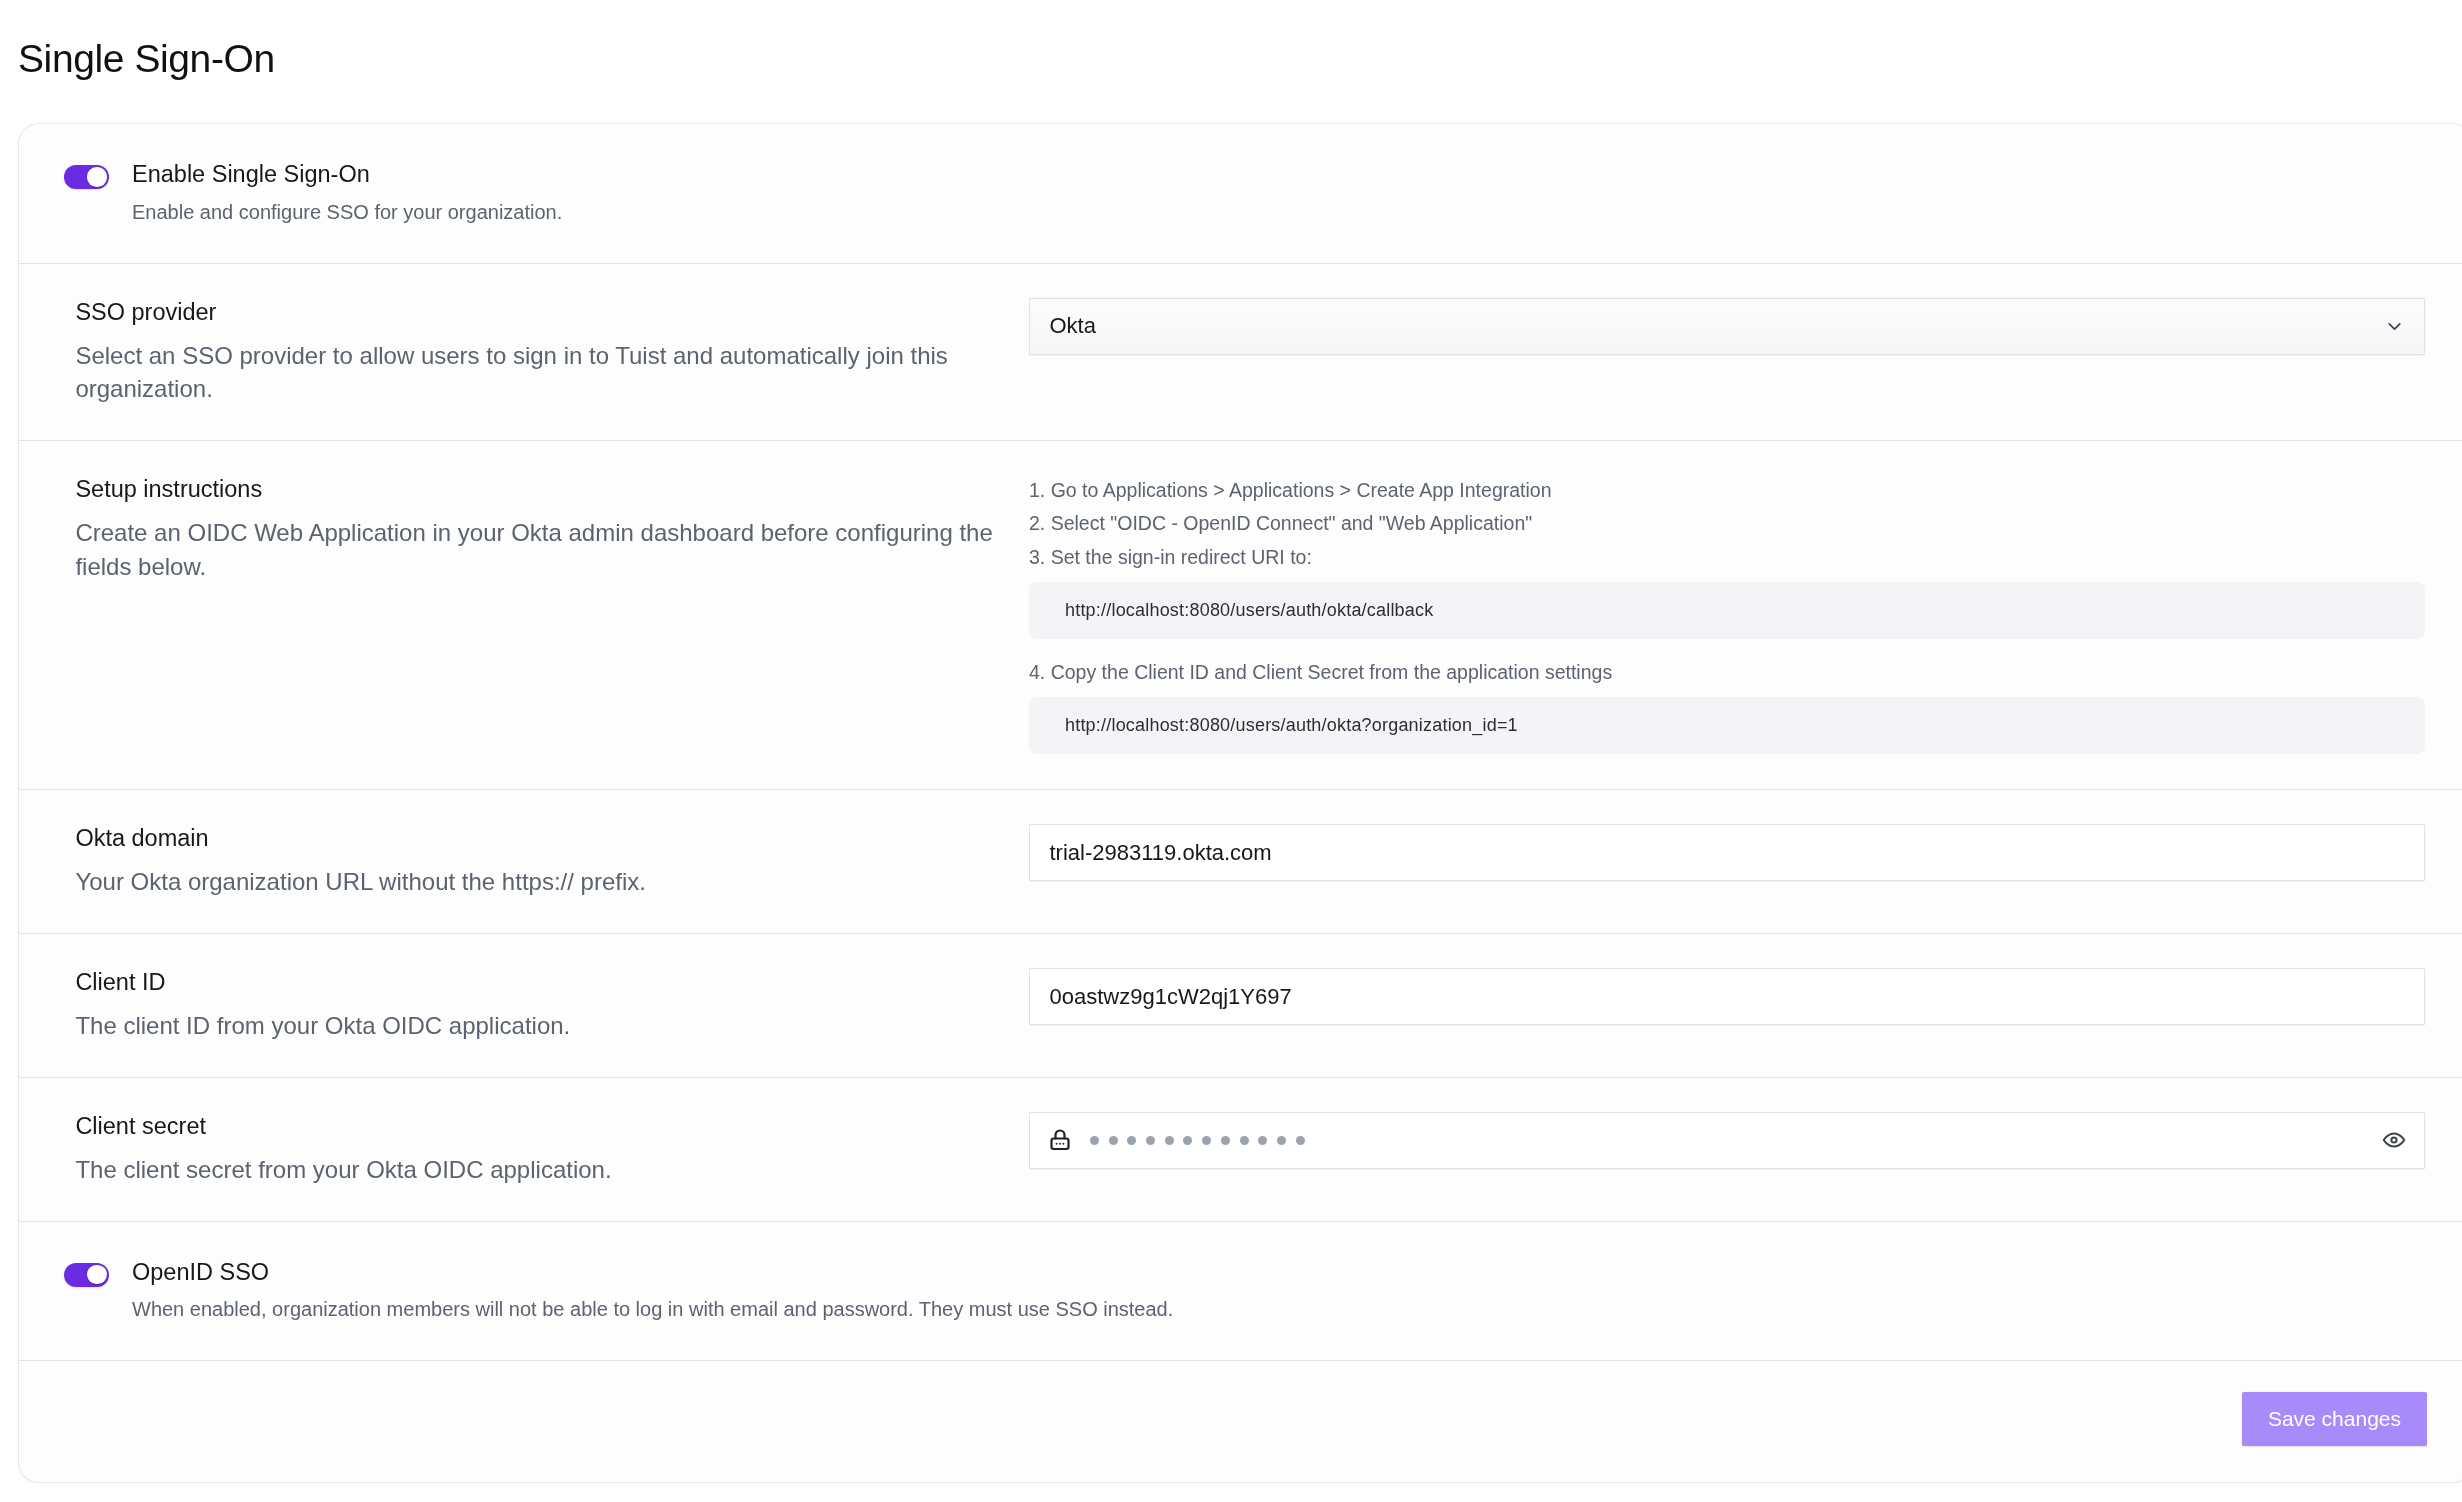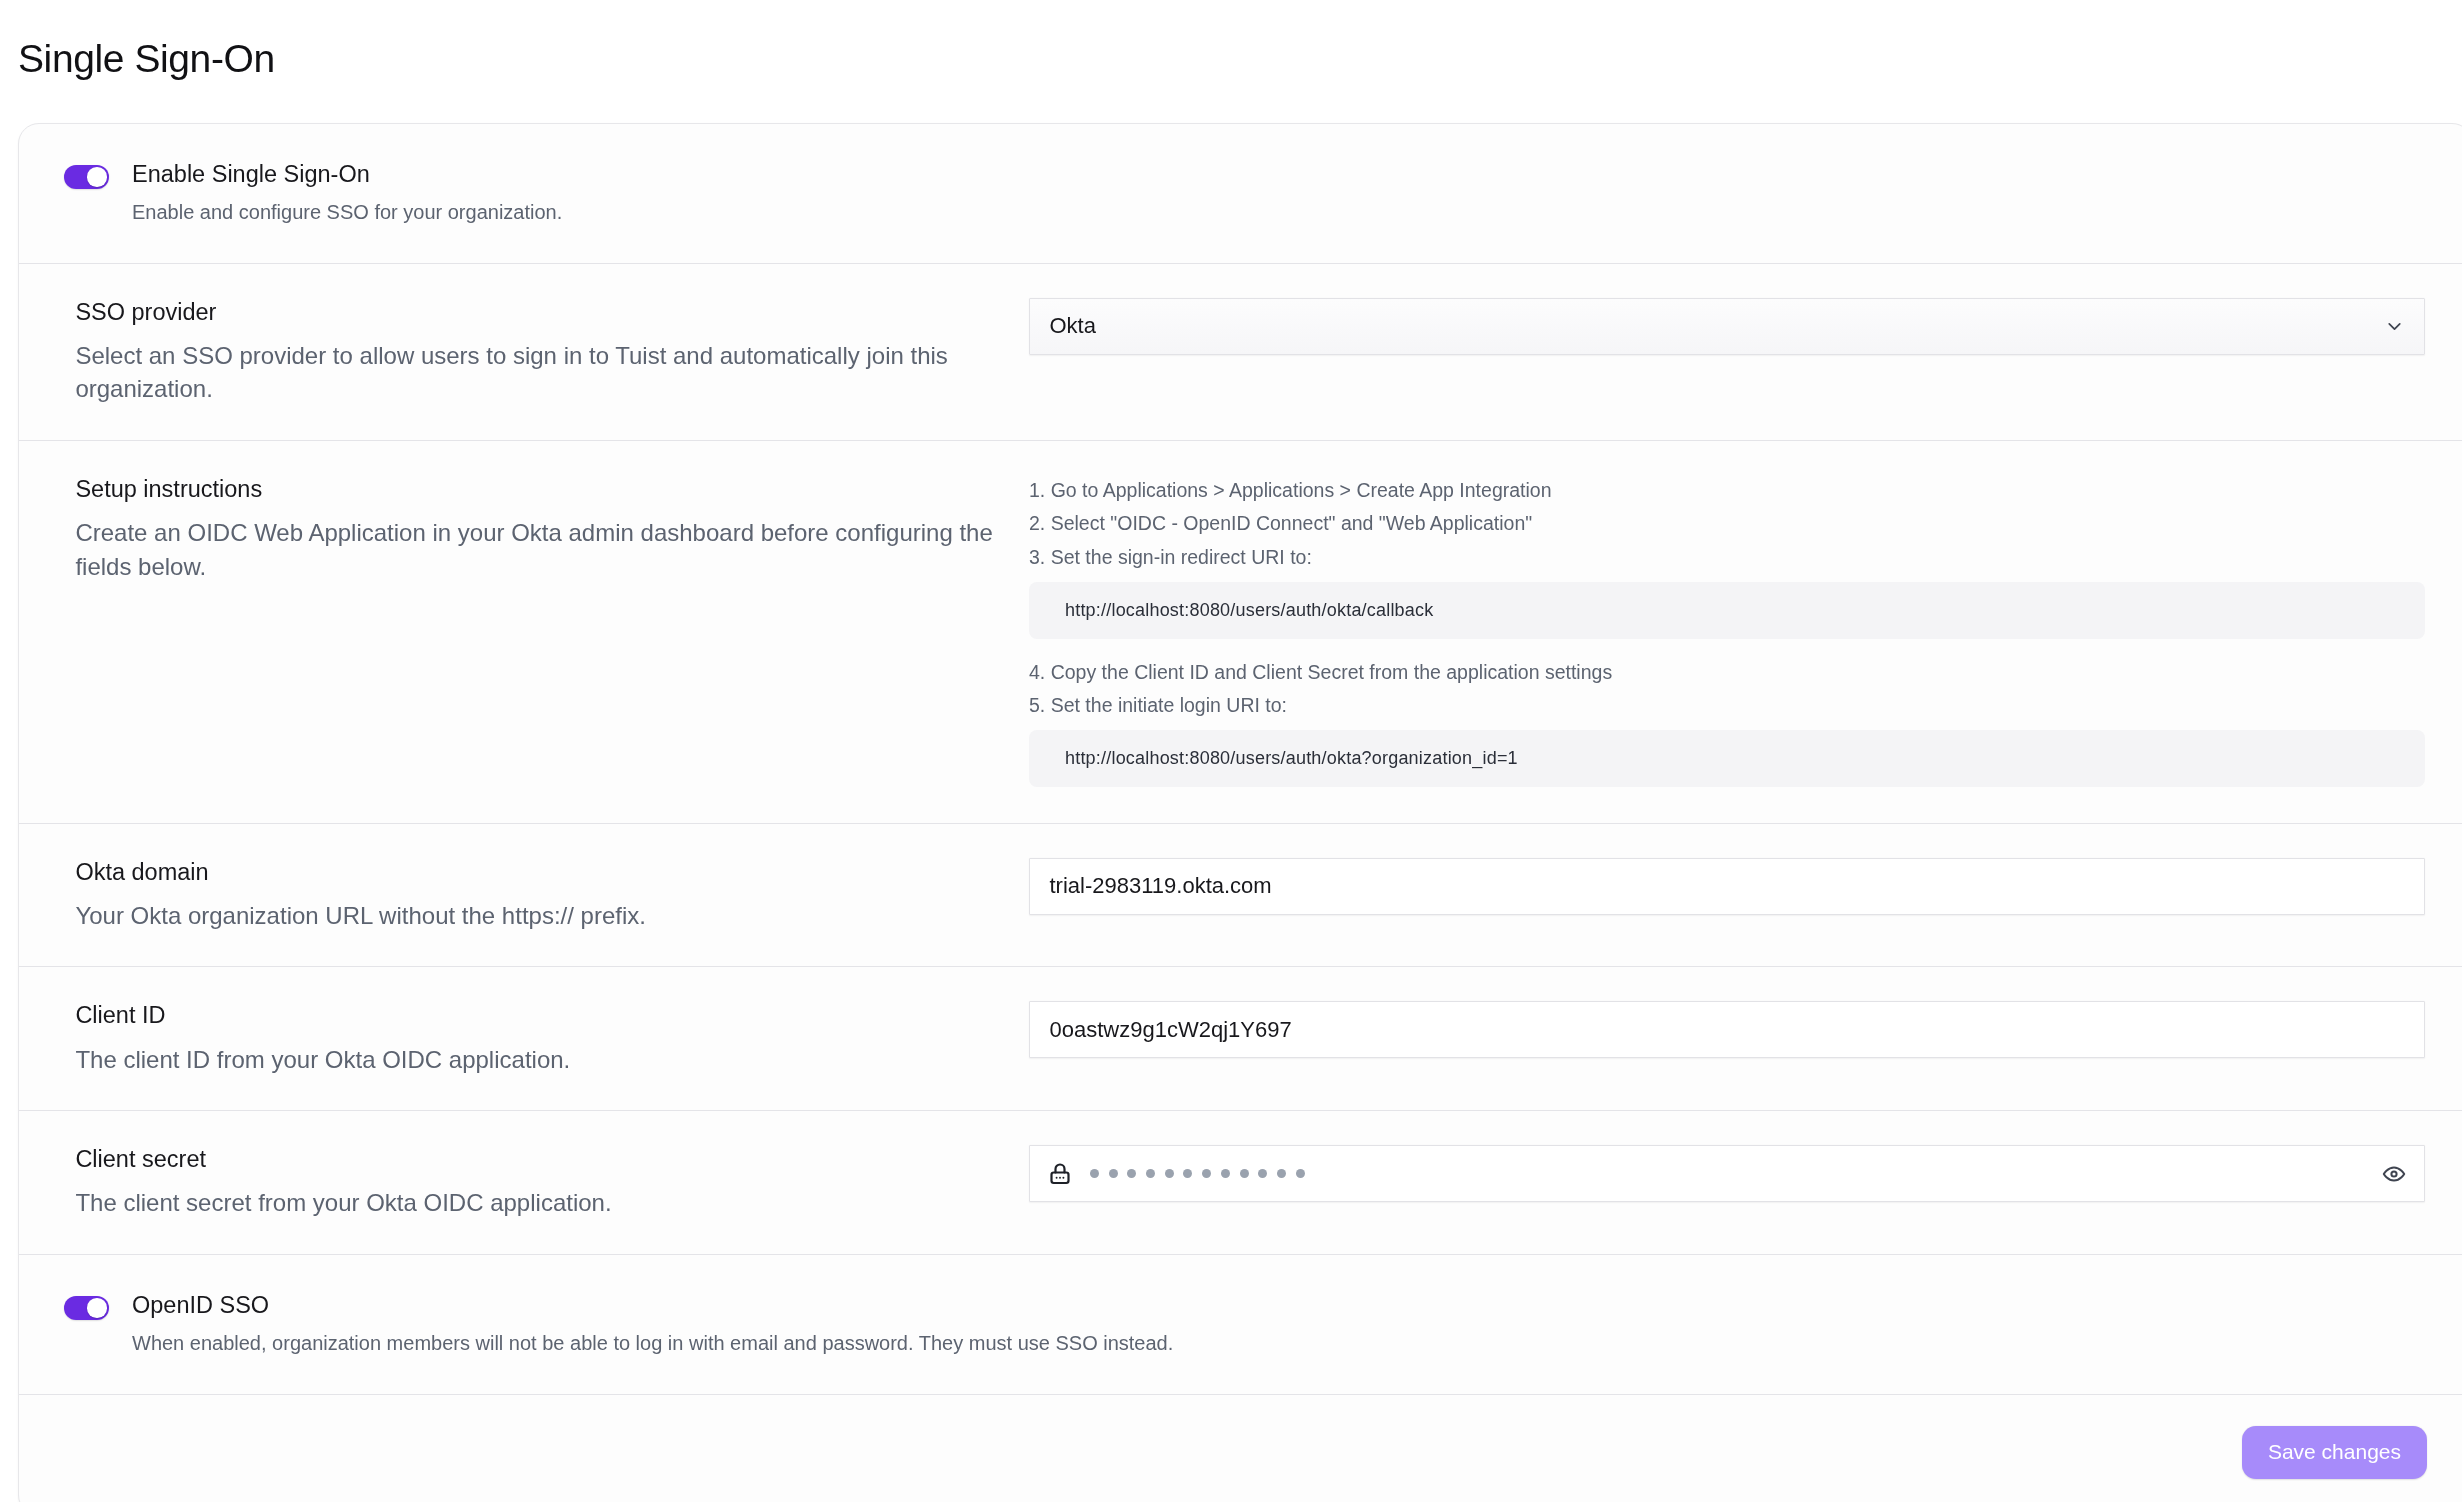--- a/index.html
+++ b/index.html
@@ -176,21 +176,21 @@
   
   .footer{
     display:flex;
     justify-content:flex-end;
     padding:31px 45px 36px 45px;
   }
   .save-btn{
     background:var(--purple-muted);
     color:#FFFFFF;
     border:none;
-    border-radius:14px;
+    border-radius:2px;
     font-size:21px;
     font-family:"Liberation Sans", sans-serif;
     padding:14.6px 26px;
     cursor:pointer;
     box-shadow:0 0.8px 1.6px rgba(0,0,0,0.12);
   }
 </style>
 </head>
 <body>
 
@@ -232,21 +232,20 @@
       </div>
       <div class="right-col">
         <ul class="steps">
           <li>1. Go to Applications &gt; Applications &gt; Create App Integration</li>
           <li>2. Select "OIDC - OpenID Connect" and "Web Application"</li>
           <li>3. Set the sign-in redirect URI to:</li>
         </ul>
         <div class="code">http://localhost:8080/users/auth/okta/callback</div>
         <ul class="steps">
           <li>4. Copy the Client ID and Client Secret from the application settings</li>
-          <li>5. Set the initiate login URI to:</li>
         </ul>
         <div class="code last">http://localhost:8080/users/auth/okta?organization_id=1</div>
       </div>
     </div>
 
     <div class="row">
       <div class="left-col">
         <div class="field-title">Okta domain</div>
         <div class="field-desc">Your Okta organization URL without the https:// prefix.</div>
       </div>

